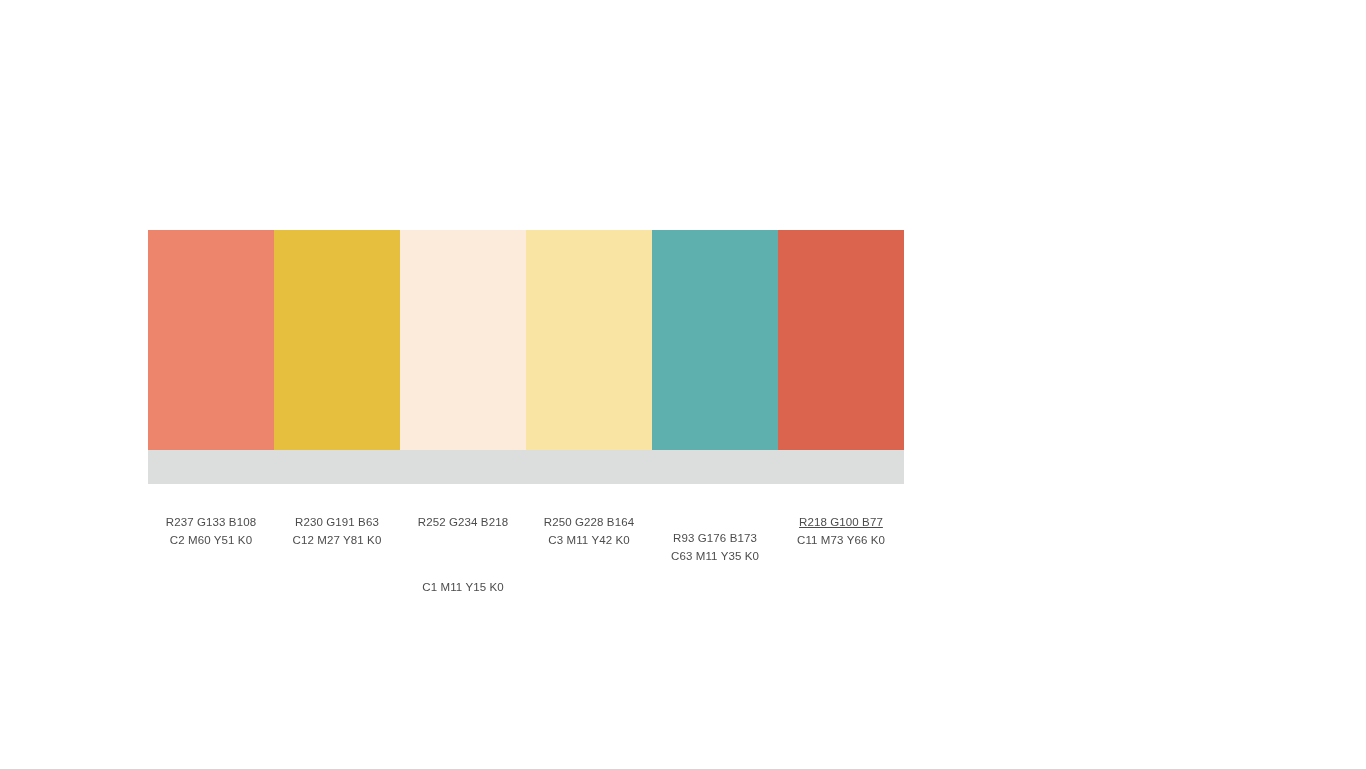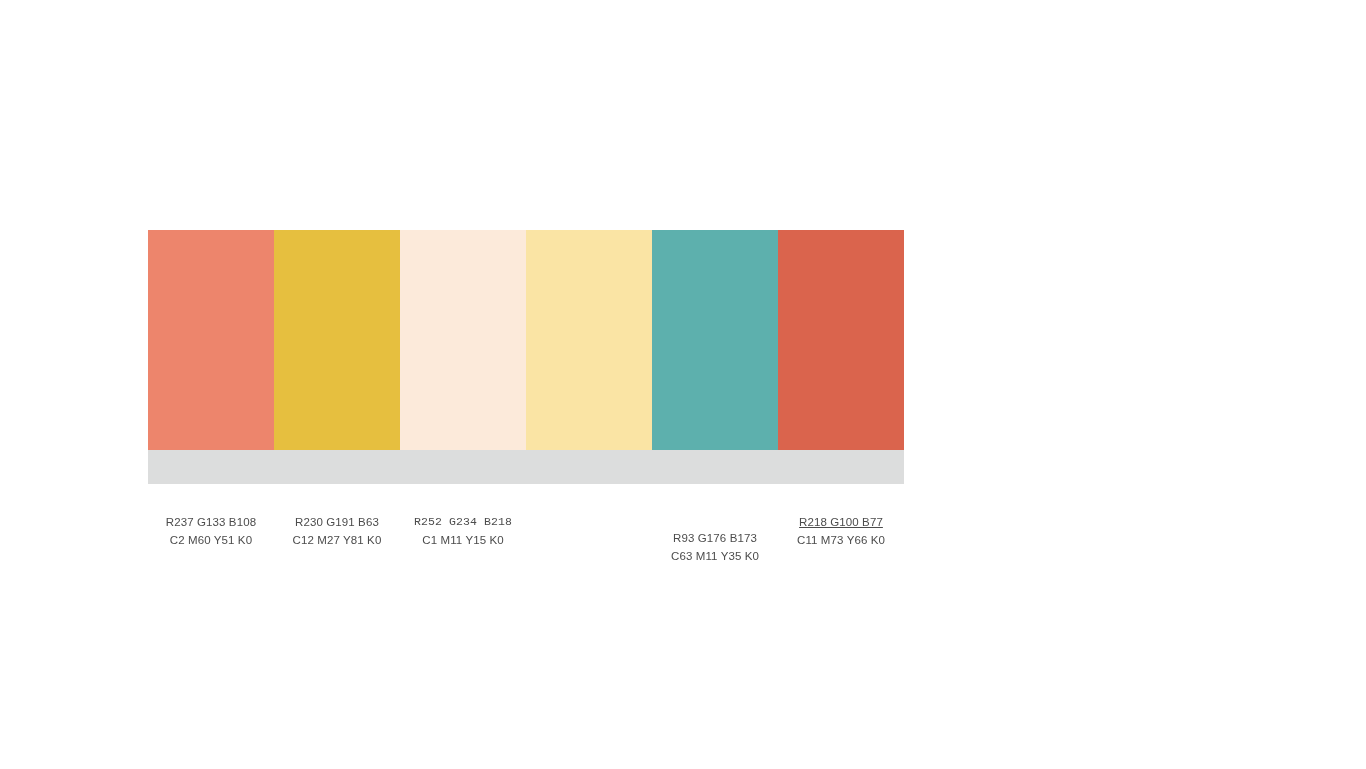--- a/index.html
+++ b/index.html
@@ -68,27 +68,31 @@
       <div class="swatch-footer" style="background: rgb(220, 221, 221);"></div>
       <div class="swatch-labels">
         <div class="swatch-rgb" style="color: rgb(76, 76, 76);">R230 G191 B63</div>
         <div class="swatch-cmyk" style="color: rgb(76, 76, 76); text-align: center;">C12 M27 Y81 K0</div>
       </div>
     </div>
     <div class="swatch-card">
       <div class="swatch-color" style="background: rgb(252, 234, 218);"></div>
       <div class="swatch-footer" style="background: rgb(220, 221, 221);"></div>
       <div class="swatch-labels">
-        <div class="swatch-rgb" style="color: rgb(76, 76, 76); font-family: Liberation Mono, monospace;">R252 G234 B218</div>
-        <div class="swatch-cmyk" style="color: rgb(76, 76, 76);">C1 M11 Y15 K0</div>
+        <div class="swatch-rgb" style="color: rgb(76, 76, 76);">R252 G234 B218</div>
+        <div class="swatch-cmyk" style="color: rgb(76, 76, 76); margin-top: 47px;">C1 M11 Y15 K0</div>
       </div>
     </div>
     <div class="swatch-card">
       <div class="swatch-color" style="background: rgb(250, 228, 164);"></div>
       <div class="swatch-footer" style="background: rgb(220, 221, 221);"></div>
+      <div class="swatch-labels">
+        <div class="swatch-rgb" style="color: rgb(76, 76, 76);">R250 G228 B164</div>
+        <div class="swatch-cmyk" style="color: rgb(76, 76, 76);">C3 M11 Y42 K0</div>
+      </div>
     </div>
     <div class="swatch-card">
       <div class="swatch-color" style="background: rgb(93, 176, 173);"></div>
       <div class="swatch-footer" style="background: rgb(220, 221, 221);"></div>
       <div class="swatch-labels">
         <div class="swatch-rgb" style="color: rgb(76, 76, 76); margin-top: 16px;">R93 G176 B173</div>
         <div class="swatch-cmyk" style="color: rgb(76, 76, 76);">C63 M11 Y35 K0</div>
       </div>
     </div>
     <div class="swatch-card">

